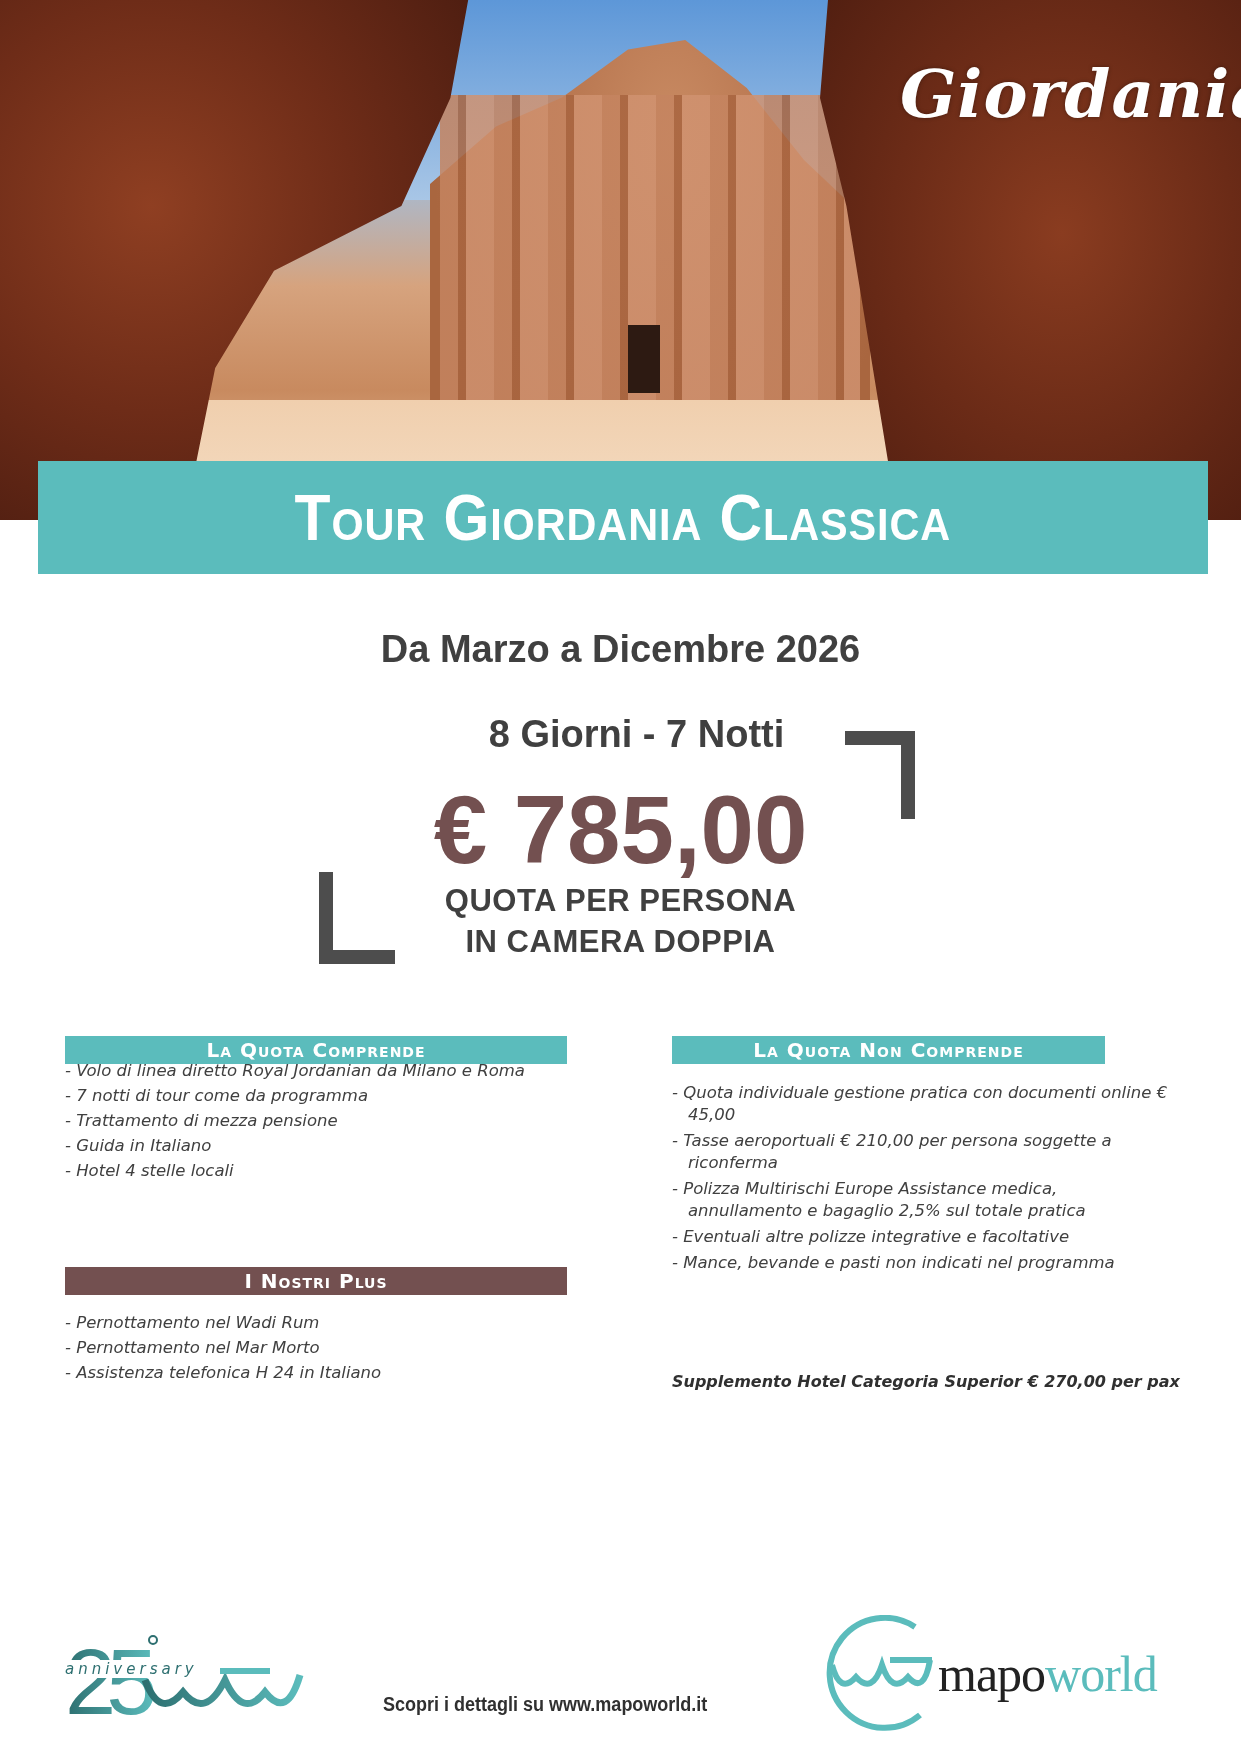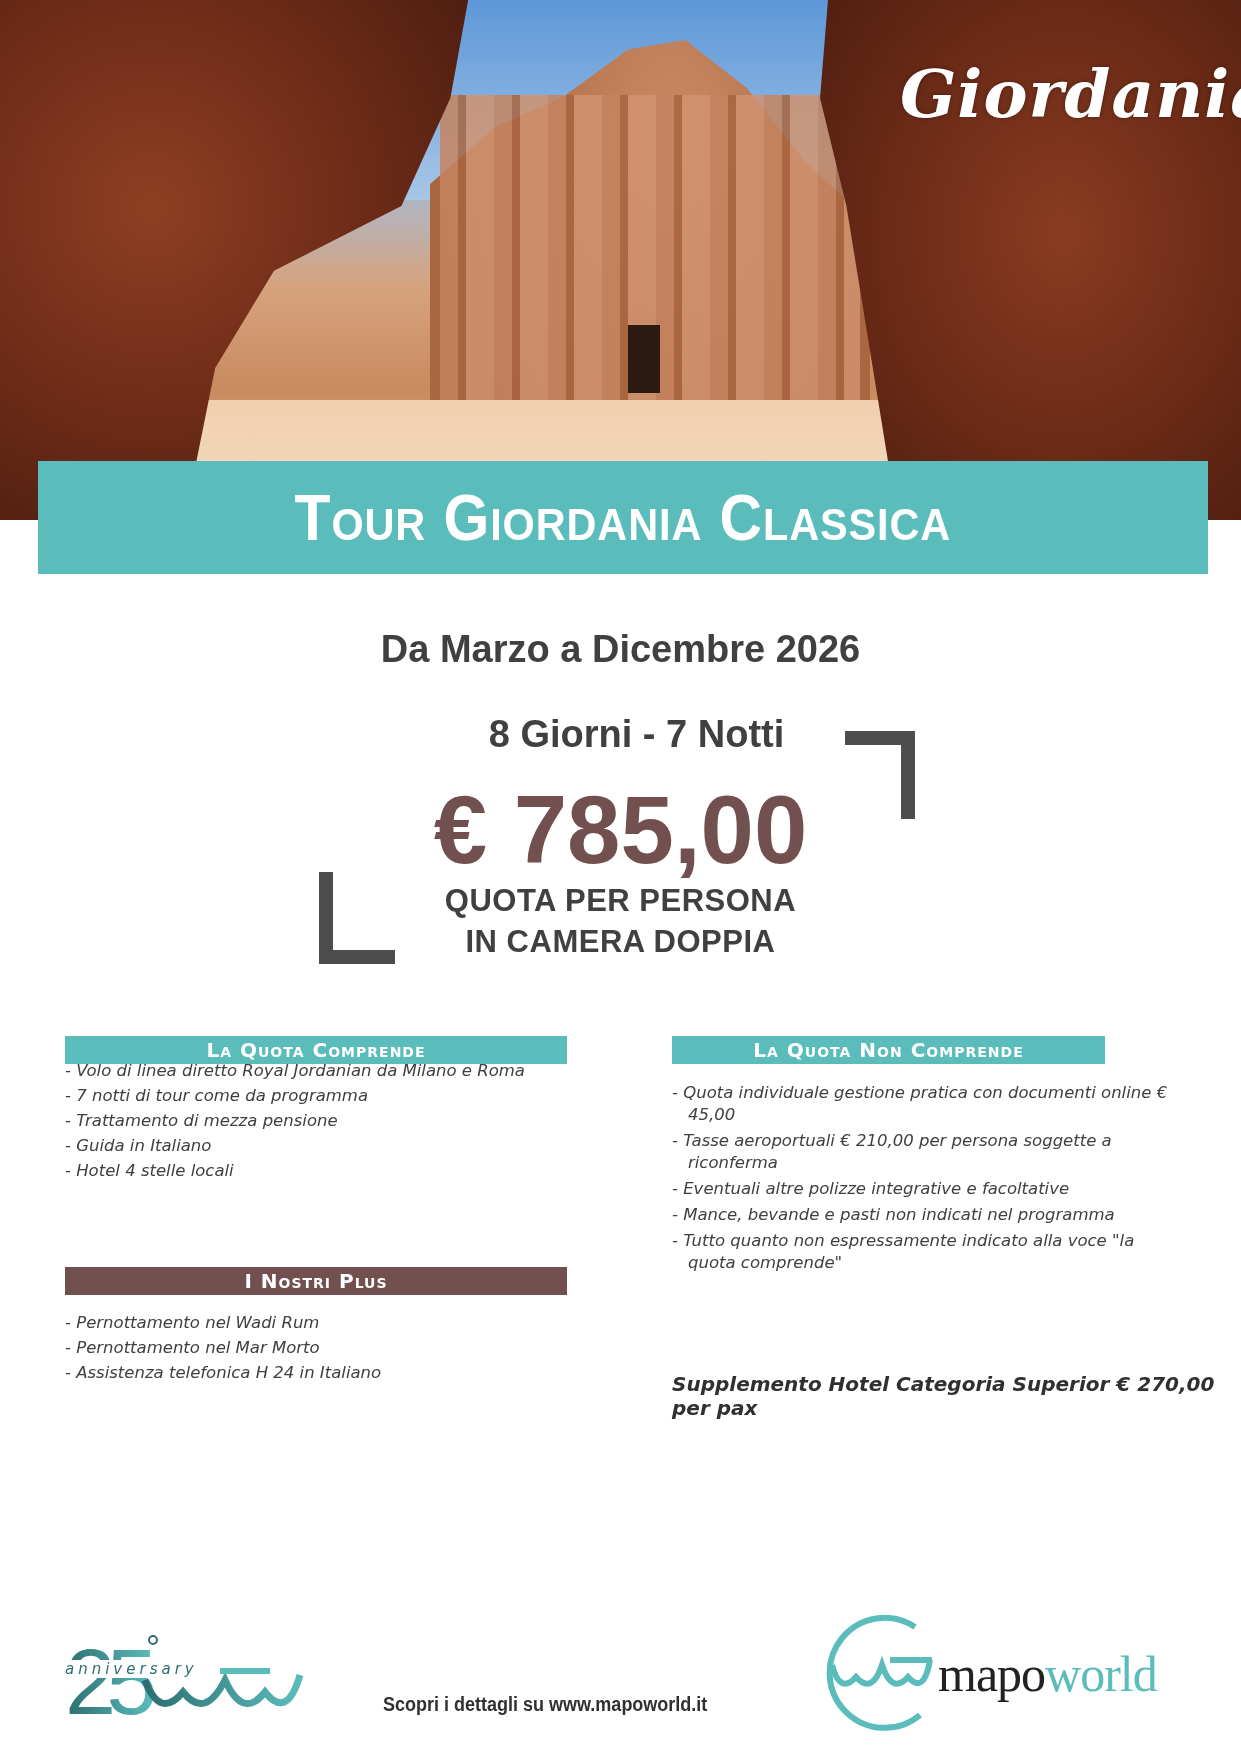--- a/index.html
+++ b/index.html
@@ -48,21 +48,21 @@
   .hdr-incl { left:65px; top:1036px; width:502px; }
   .hdr-plus { left:65px; top:1267px; width:502px; }
   .hdr-excl { left:672px; top:1036px; width:433px; }
 
   .list { position:absolute; margin:0; padding:0; list-style:none; font-family:"DejaVu Sans", sans-serif; font-style:italic; font-size:16.5px; color:#404040; font-weight:300; }
   .list li { line-height:25px; white-space:nowrap; }
   .list-incl { left:65px; top:1058px; }
   .list-plus { left:65px; top:1310px; }
   .list-excl { left:672px; top:1082px; width:503px; }
   .list-excl li { white-space:normal; line-height:22px; margin-bottom:4px; padding-left:16px; text-indent:-16px; }
-  .supplement { position:absolute; left:672px; top:1372px; font-family:"DejaVu Sans", sans-serif; font-style:italic; font-weight:bold; font-size:20px; color:#303030; }
+  .supplement { position:absolute; left:672px; top:1372px; font-family:"DejaVu Sans", sans-serif; font-style:italic; font-weight:bold; font-size:16px; color:#303030; }
 
   
   .logo25 { position:absolute; left:65px; top:1630px; width:250px; height:90px; }
   .footer-link { position:absolute; left:383px; top:1693px; font-weight:bold; font-size:20px; color:#303030; transform:scaleX(.9); transform-origin:left; }
   .logo-mapo { position:absolute; left:820px; top:1615px; width:360px; height:120px; }
   .mapo-text { position:absolute; left:118px; top:30px; font-family:"Liberation Serif", serif; font-size:50px; letter-spacing:-1px; }
   .mapo-text .a { color:#222222; }
   .mapo-text .b { color:#5bbcbc; }
 </style>
 </head>
@@ -111,23 +111,23 @@
   <li>- Pernottamento nel Mar Morto</li>
   <li>- Assistenza telefonica H 24 in Italiano</li>
 </ul>
 
 <div class="sec-header sec-teal hdr-excl">
   <span>La Quota Non Comprende</span>
 </div>
 <ul class="list list-excl">
   <li>- Quota individuale gestione pratica con documenti online € 45,00</li>
   <li>- Tasse aeroportuali € 210,00 per persona soggette a riconferma</li>
+  <li>- Polizza Multirischi Europe Assistance medica, annullamento e bagaglio 2,5% sul totale pratica</li>
   <li>- Eventuali altre polizze integrative e facoltative</li>
   <li>- Mance, bevande e pasti non indicati nel programma</li>
-  <li>- Tutto quanto non espressamente indicato alla voce "la quota comprende"</li>
 </ul>
 <div class="supplement">Supplemento Hotel Categoria Superior € 270,00 per pax</div>
 
 <div class="logo25">
   <svg width="250" height="90" viewBox="0 0 250 90">
     <defs>
       <linearGradient id="g25" x1="0" x2="1" y1="0" y2="0">
         <stop offset="0" stop-color="#2d6f70"></stop>
         <stop offset="1" stop-color="#5bbcbc"></stop>
       </linearGradient>

